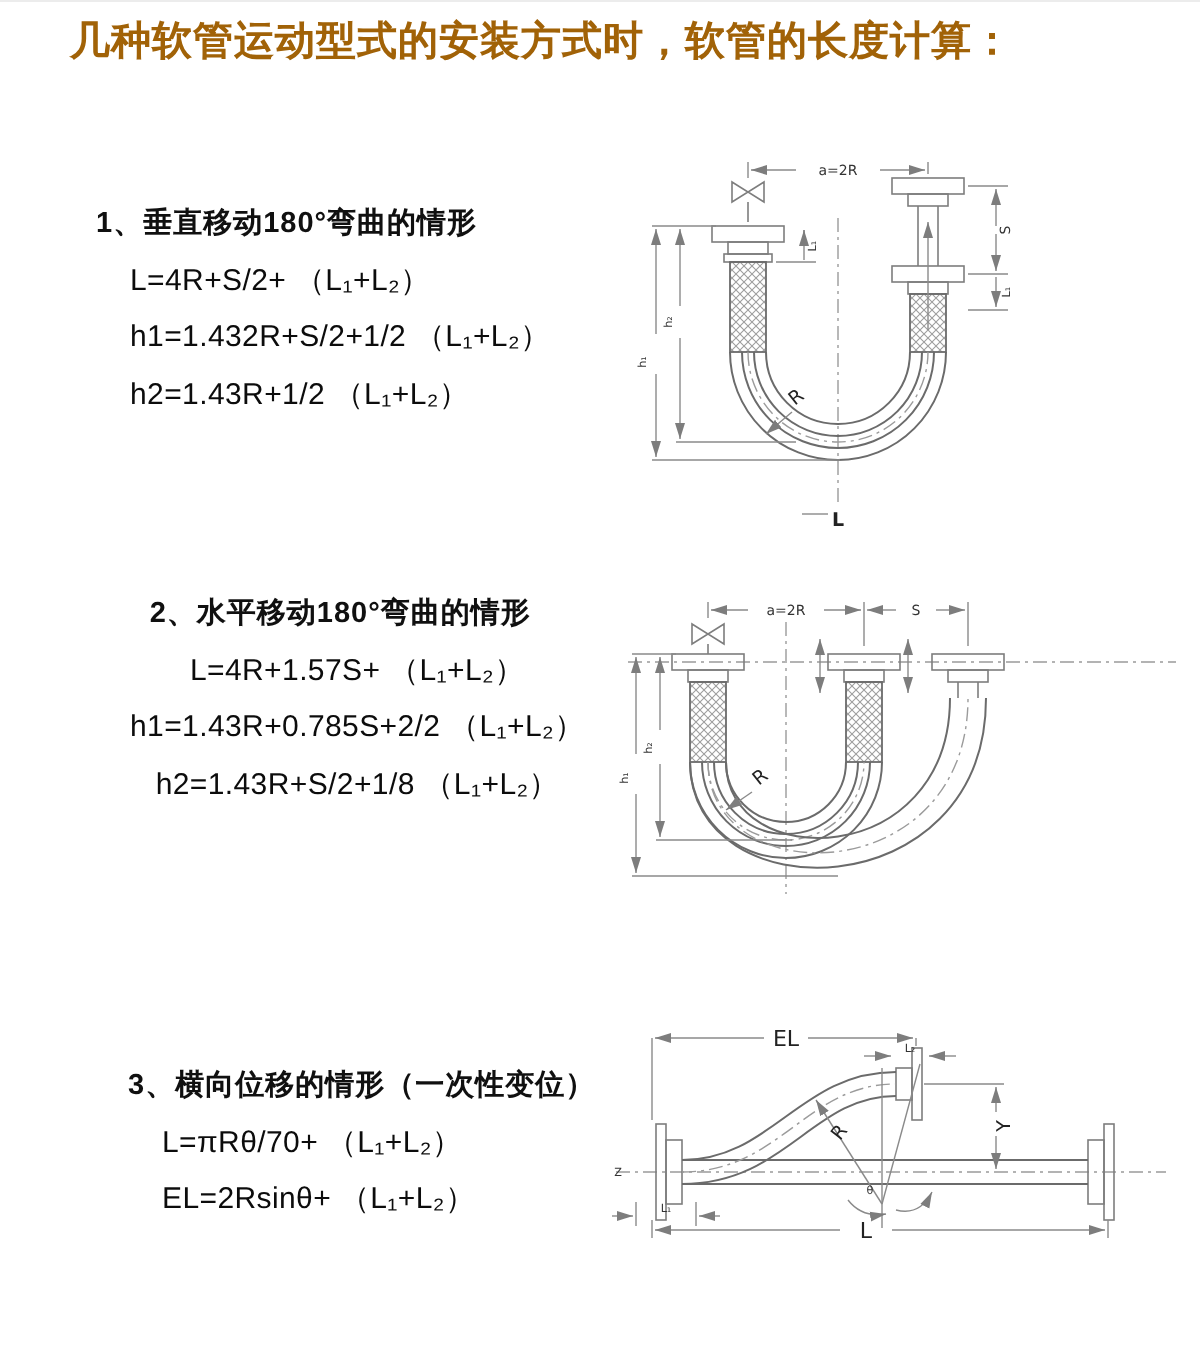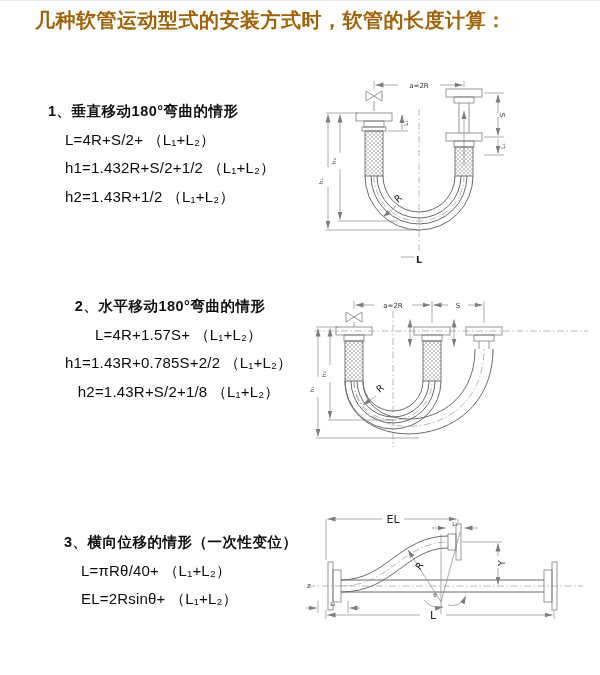--- a/index.html
+++ b/index.html
@@ -223,21 +223,21 @@
     </g>
 
     <g>
       <text class="lbl-b" transform="rotate(-38 76 104)" x="76" y="104" text-anchor="middle">R</text>
       <line class="dim" x1="70" y1="109" x2="57" y2="118" marker-end="url(#ar2)"></line>
     </g>
   </svg>
 
   <div class="sec-text" style="left:48px;top:532px;margin-left:16px;">
     <div class="heading">3、横向位移的情形（一次性变位）</div>
-    <div class="formula">L=πRθ/40+ （L₁+L₂）</div>
+    <div class="formula">L=πRθ/70+ （L₁+L₂）</div>
     <div class="formula">EL=2Rsinθ+ （L₁+L₂）</div>
   </div>
 
   <svg style="left:298px;top:503px;" width="300" height="155" viewBox="0 0 300 155">
     <defs>
       <marker id="ar3" markerWidth="9" markerHeight="6" refX="8" refY="3" orient="auto" markerUnits="userSpaceOnUse">
         <path d="M0,0.5 L8,3 L0,5.5 Z" fill="#7d7d7d"></path>
       </marker>
     </defs>
 

